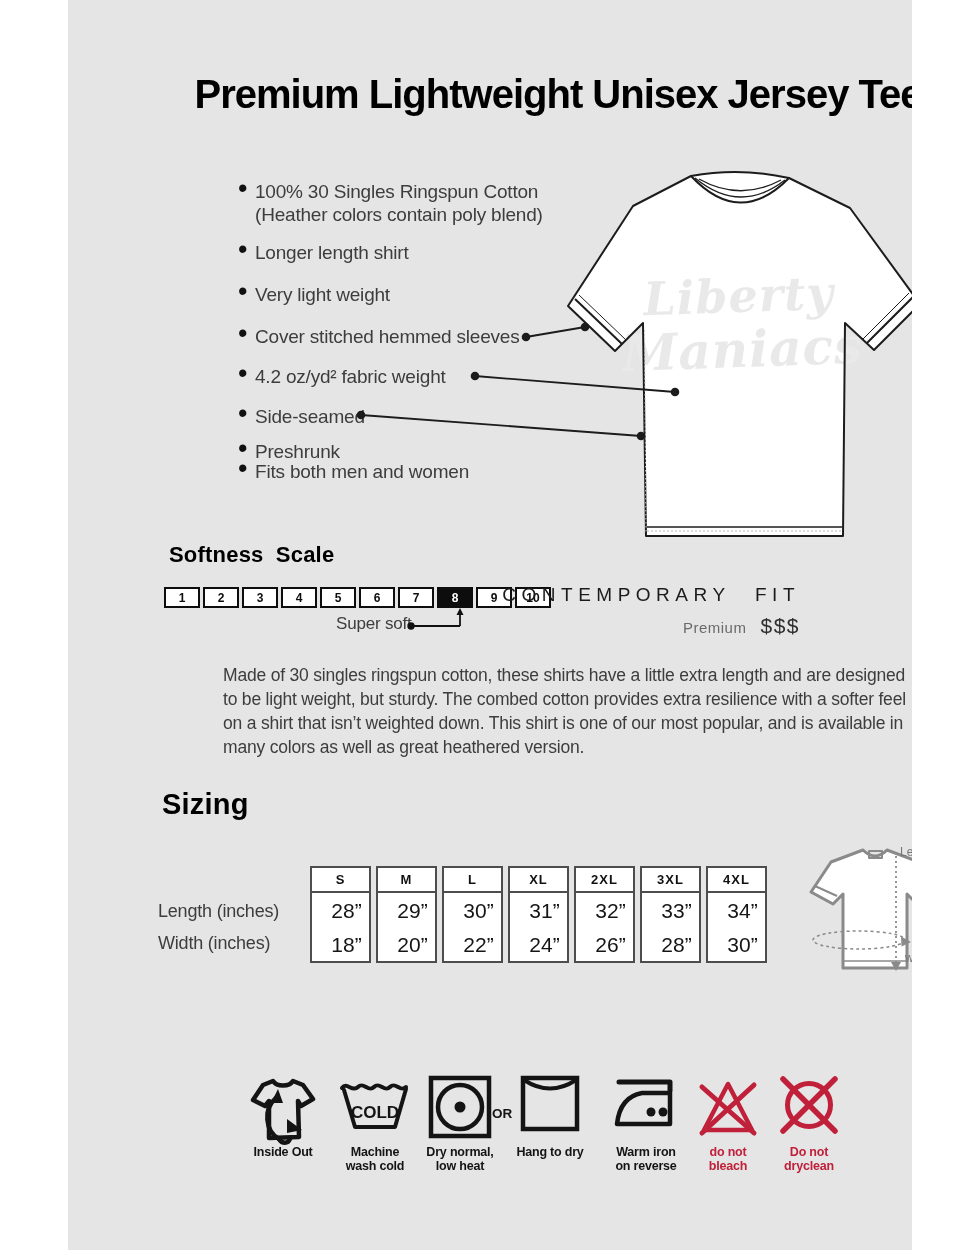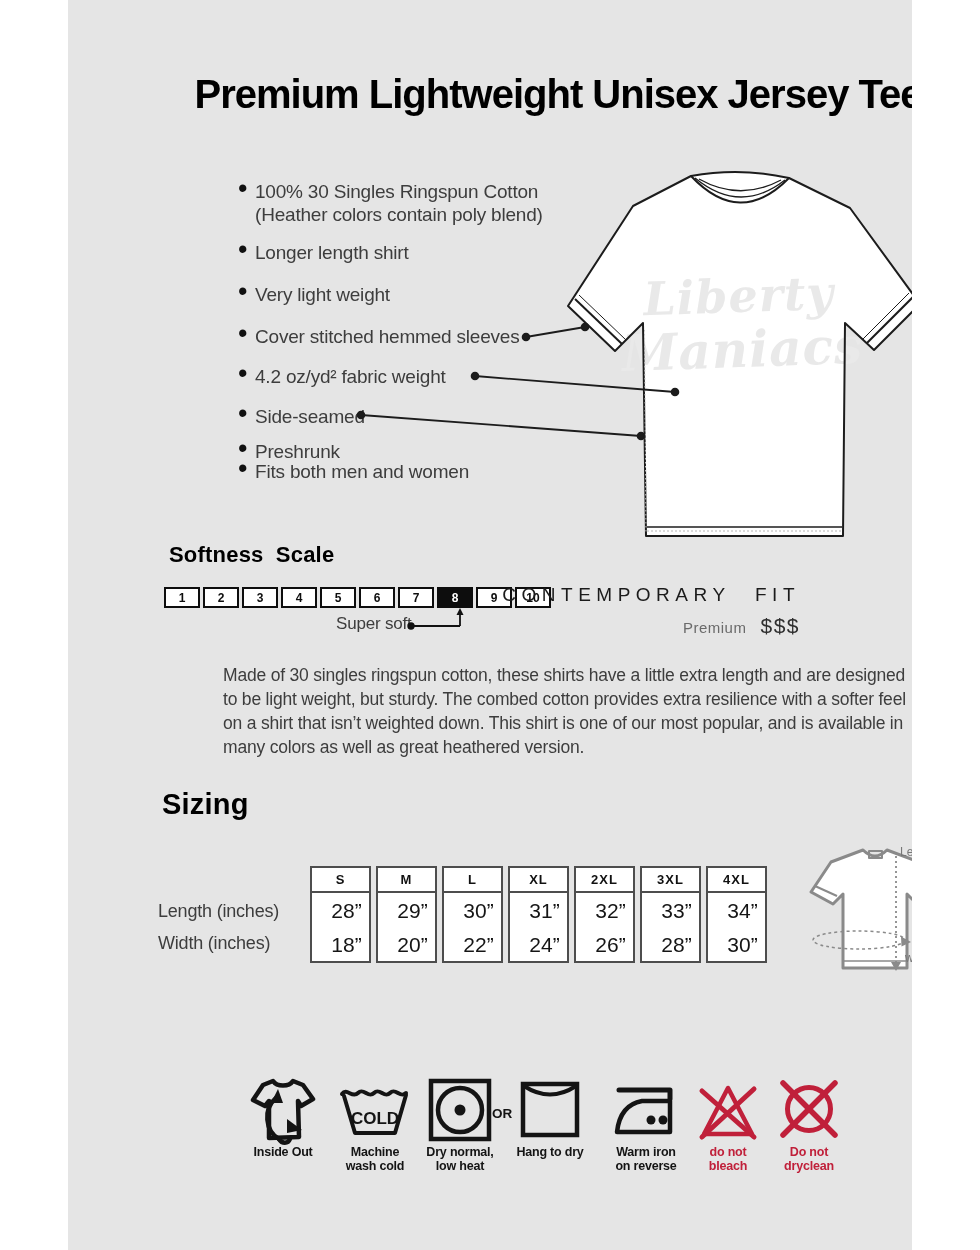--- a/index.html
+++ b/index.html
@@ -85,21 +85,21 @@
 
   
   #care-line {
     top:1023px; left:0; width:980px; text-align:center;
     font-size:14.5px; color:#3b3b3b; letter-spacing:-0.1px;
   }
   .icon-block { position:absolute; top:1075px; width:104px; text-align:center; }
   .icon-block svg { display:block; margin:0 auto; }
   .icon-label { margin-top:0; font-size:12.5px; font-weight:700; line-height:14px; color:#141414; letter-spacing:-0.2px; }
   .icon-label span { display:block; }
-  .icon-area { height:70px; display:flex; align-items:center; justify-content:center; }
+  .icon-area { height:70px; display:flex; align-items:flex-start; justify-content:center; }
   #or-label { top:1106px; left:424px; font-size:13.5px; font-weight:700; color:#141414; }
   .warn, .warn .icon-label { color:#c0203a; }
 </style>
 </head>
 <body>
 
 <div id="page">
 
   <h1 id="title" class="abs">Premium Lightweight Unisex Jersey Tee</h1>
 

